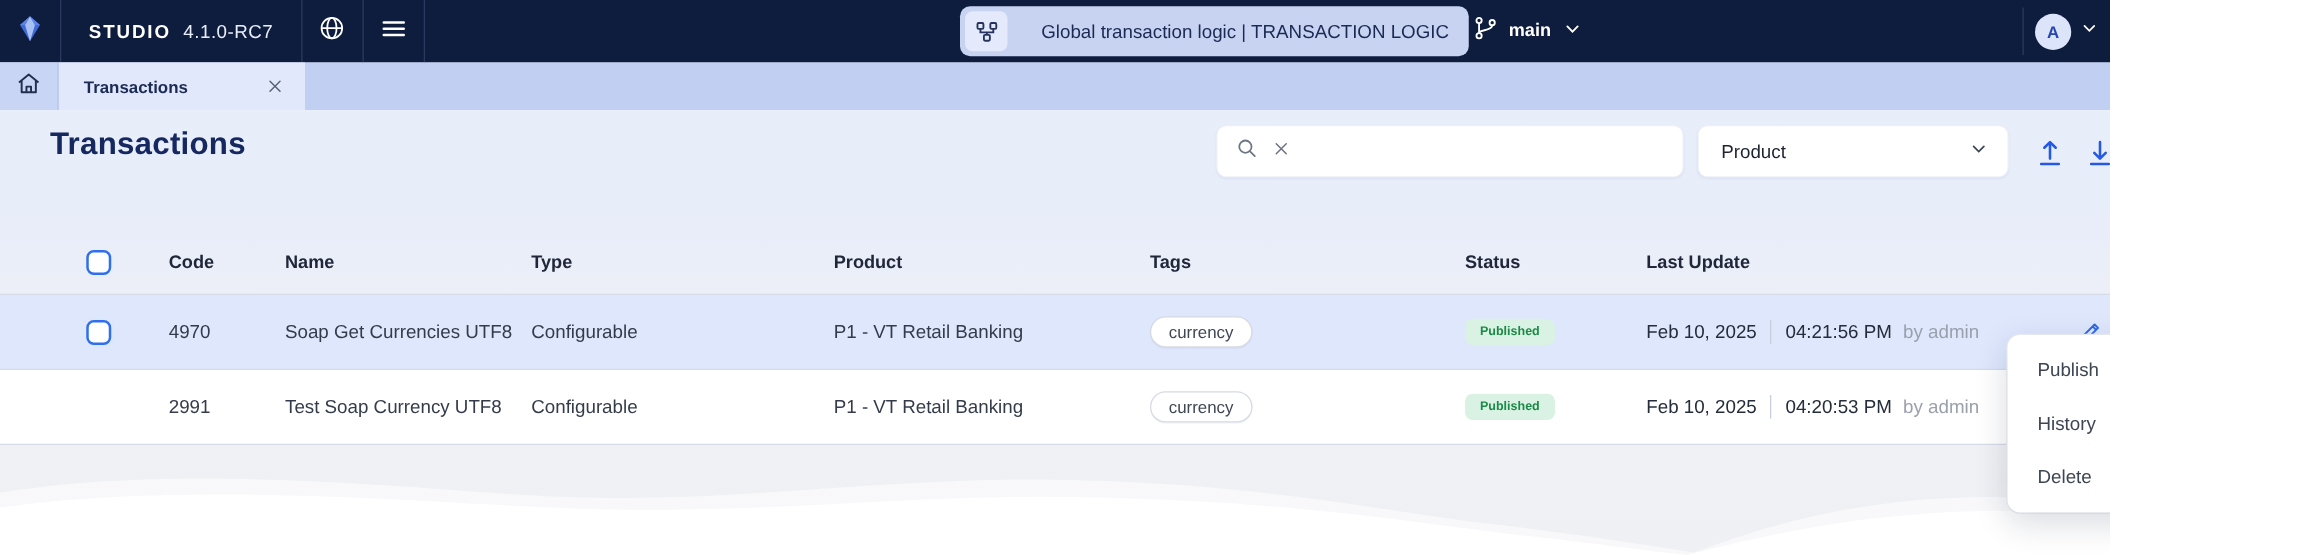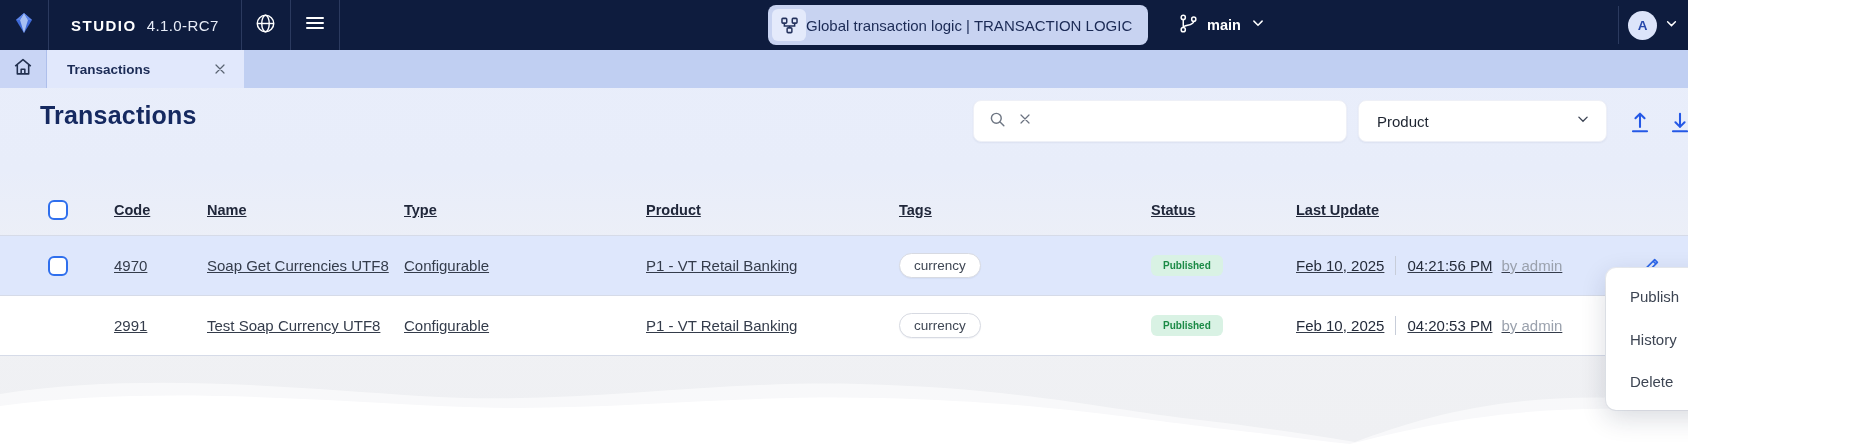--- a/index.html
+++ b/index.html
@@ -11,21 +11,21 @@
   
   .topbar { position:relative; height:50px; background:#0e1c3e; display:flex; align-items:center; }
   .tb-div { width:1px; height:50px; background:#2b3a5f; }
   .tb-sec { display:flex; align-items:center; justify-content:center; height:50px; }
   .logo-sec { width:48px; }
   .name-sec { padding:0 22px; gap:10px; }
   .app-name { color:#fff; font-weight:700; font-size:15px; letter-spacing:1.5px; }
   .app-ver { color:#e8edf8; font-size:15px; letter-spacing:.4px; }
   .icon-btn { width:48px; cursor:pointer; }
   .ctx-badge { position:absolute; left:768px; top:5px; height:40px; display:flex; align-items:center;
-               background:#c8d3f1; border-radius:8px; padding:0 16px 0 4px; gap:0; cursor:pointer; }
+               background:#c8d3f1; border-radius:8px; padding:0 16px 0 4px; gap:27px; cursor:pointer; }
   .ctx-tile { width:34px; height:32px; background:#e4eafb; border-radius:6px; display:flex; align-items:center; justify-content:center; }
   .ctx-label { color:#1b2a55; font-size:15px; font-weight:500; white-space:nowrap; }
   .branch { position:absolute; left:1178px; top:0; height:50px; display:flex; align-items:center; gap:8px; cursor:pointer; }
   .branch-label { color:#fff; font-size:14.5px; font-weight:600; }
   .tb-right { position:absolute; right:0; top:0; height:50px; display:flex; align-items:center; }
   .avatar-wrap { display:flex; align-items:center; gap:6px; padding:0 8px 0 9px; cursor:pointer; }
   .avatar { width:29px; height:29px; border-radius:50%; background:#dce4fa; color:#2647ab;
             font-size:13.5px; font-weight:700; display:flex; align-items:center; justify-content:center; }
 
   
@@ -51,21 +51,21 @@
                display:flex; align-items:center; justify-content:space-between; padding:0 14px 0 18px; cursor:pointer; }
   .select-value { font-size:15px; color:#1d2430; }
   .tool-icon { position:absolute; top:21px; width:26px; height:26px; cursor:pointer; }
   .up-icon { left:1627px; } .down-icon { left:1667px; }
   .create-btn { position:absolute; left:1714px; top:8px; width:130px; height:43px; background:#2458e6; border:none;
                 border-radius:8px; color:#fff; font-size:15.5px; font-weight:600; display:flex; align-items:center;
                 justify-content:center; gap:9px; cursor:pointer; font-family:"Liberation Sans","DejaVu Sans",sans-serif; }
 
   
   .trow { display:grid; grid-template-columns:58px 105px 204px 223px 265px 260px 145px 340px 1fr;
-          align-items:center; padding-left:36px;text-decoration:underline; }
+          align-items:center; padding-left:57px; }
   .thead-row { height:51px; border-bottom:1px solid #d6dbe8; font-size:14.5px; font-weight:700; color:#20273a; }
   .data-row { height:60px; border-bottom:1px solid #d6dbe8; font-size:15px; color:#343c4b; background:#fff; }
   .row-selected { background:#dee7fc; }
   .c-code { padding-left:20px; } .c-name { padding-left:8px; } .c-type { padding-left:1px; }
   .c-product { padding-left:20px; } .c-tags { padding-left:8px; }
   .cbx { width:20px; height:20px; margin-left:12px; border:2px solid #2f6fed; border-radius:6px; background:#fff; cursor:pointer; }
   .tag-pill { display:inline-block; padding:4px 14px; background:#fff; border:1px solid #d7dae2; border-radius:14px;
               font-size:13.5px; color:#3f4754; box-shadow:0 1px 1px rgba(20,40,90,.05); }
   .status-badge { display:inline-block; padding:5px 12px; background:#d9f2e4; border-radius:6px;
                   font-size:10px; font-weight:600; color:#1b8a46; }

